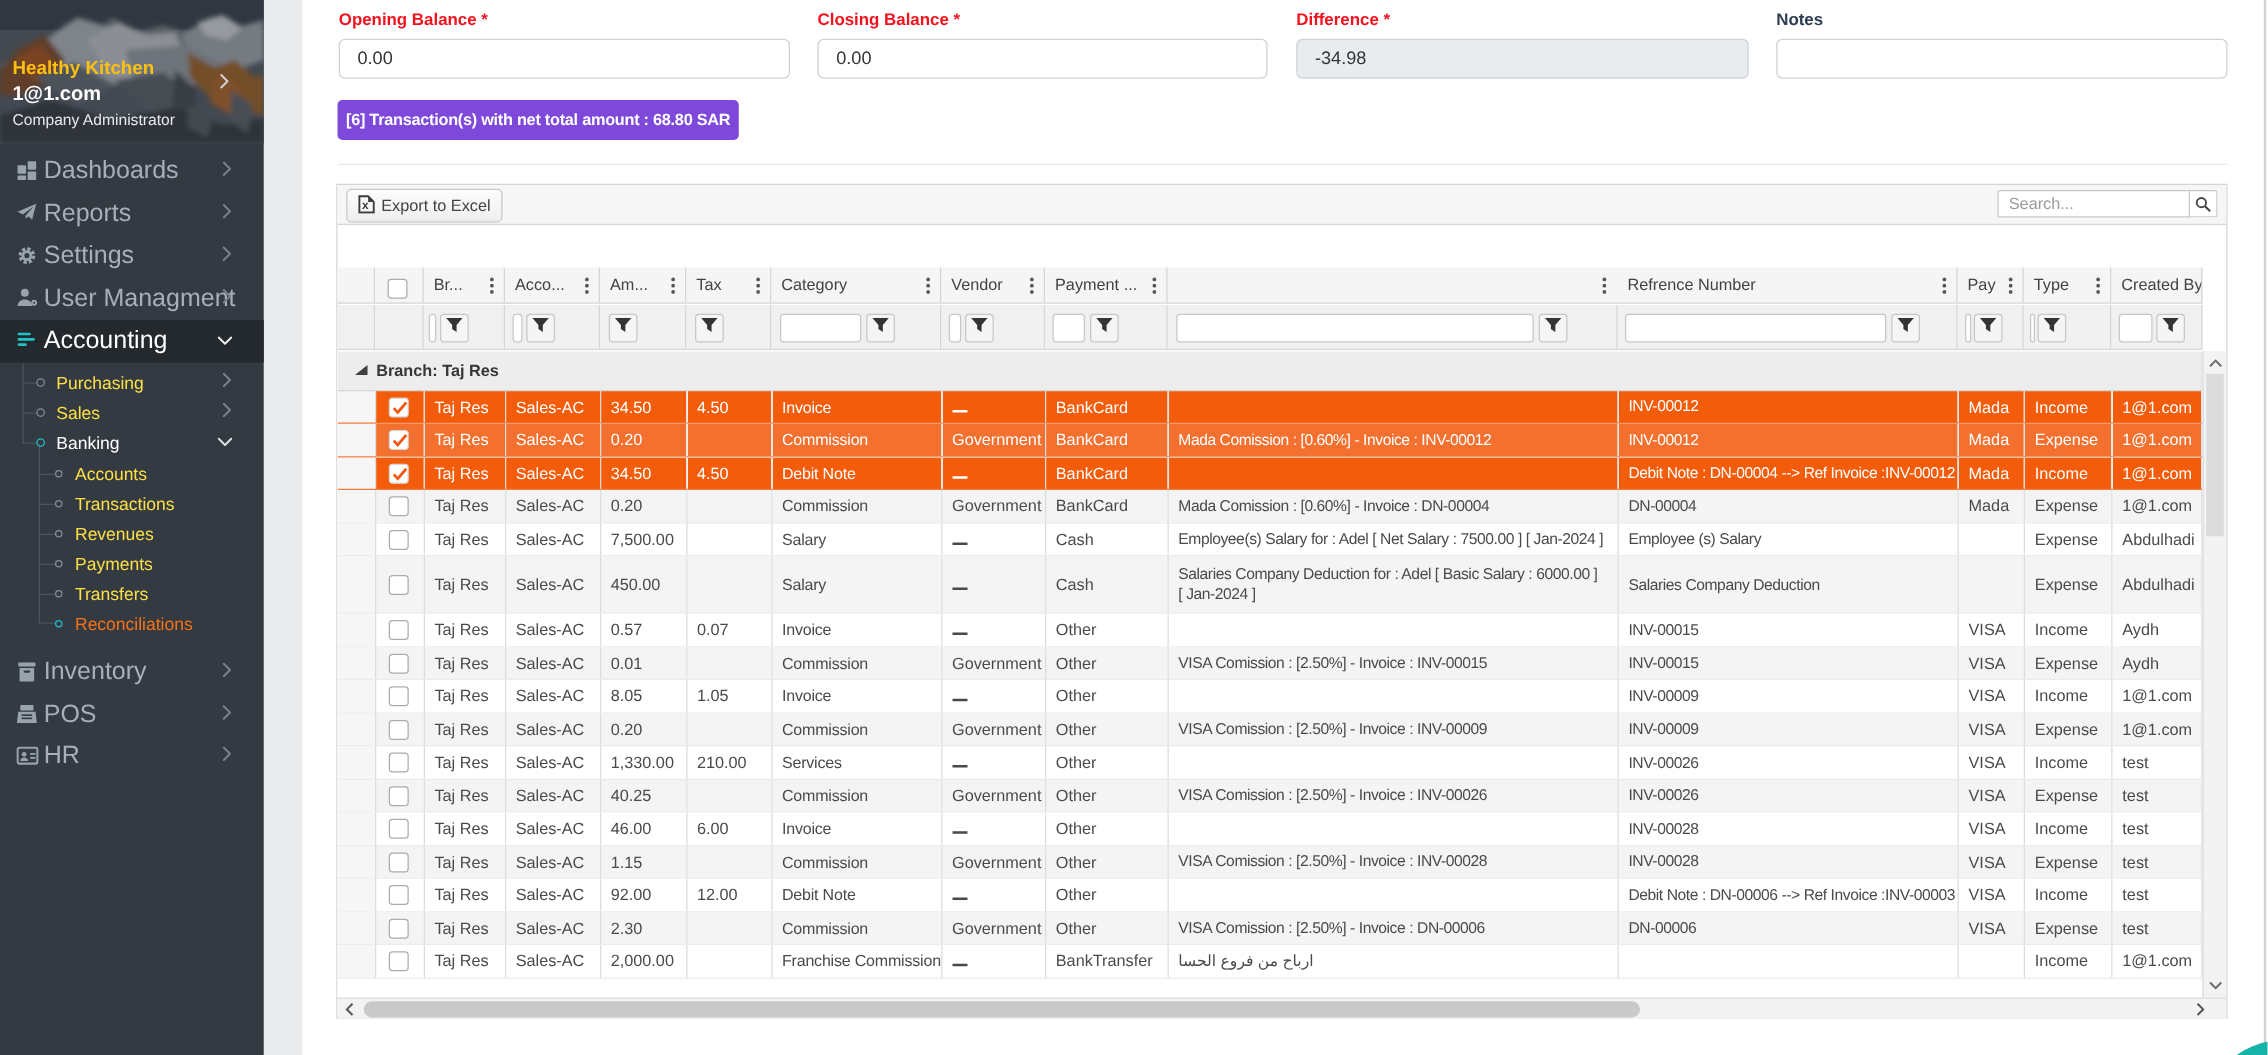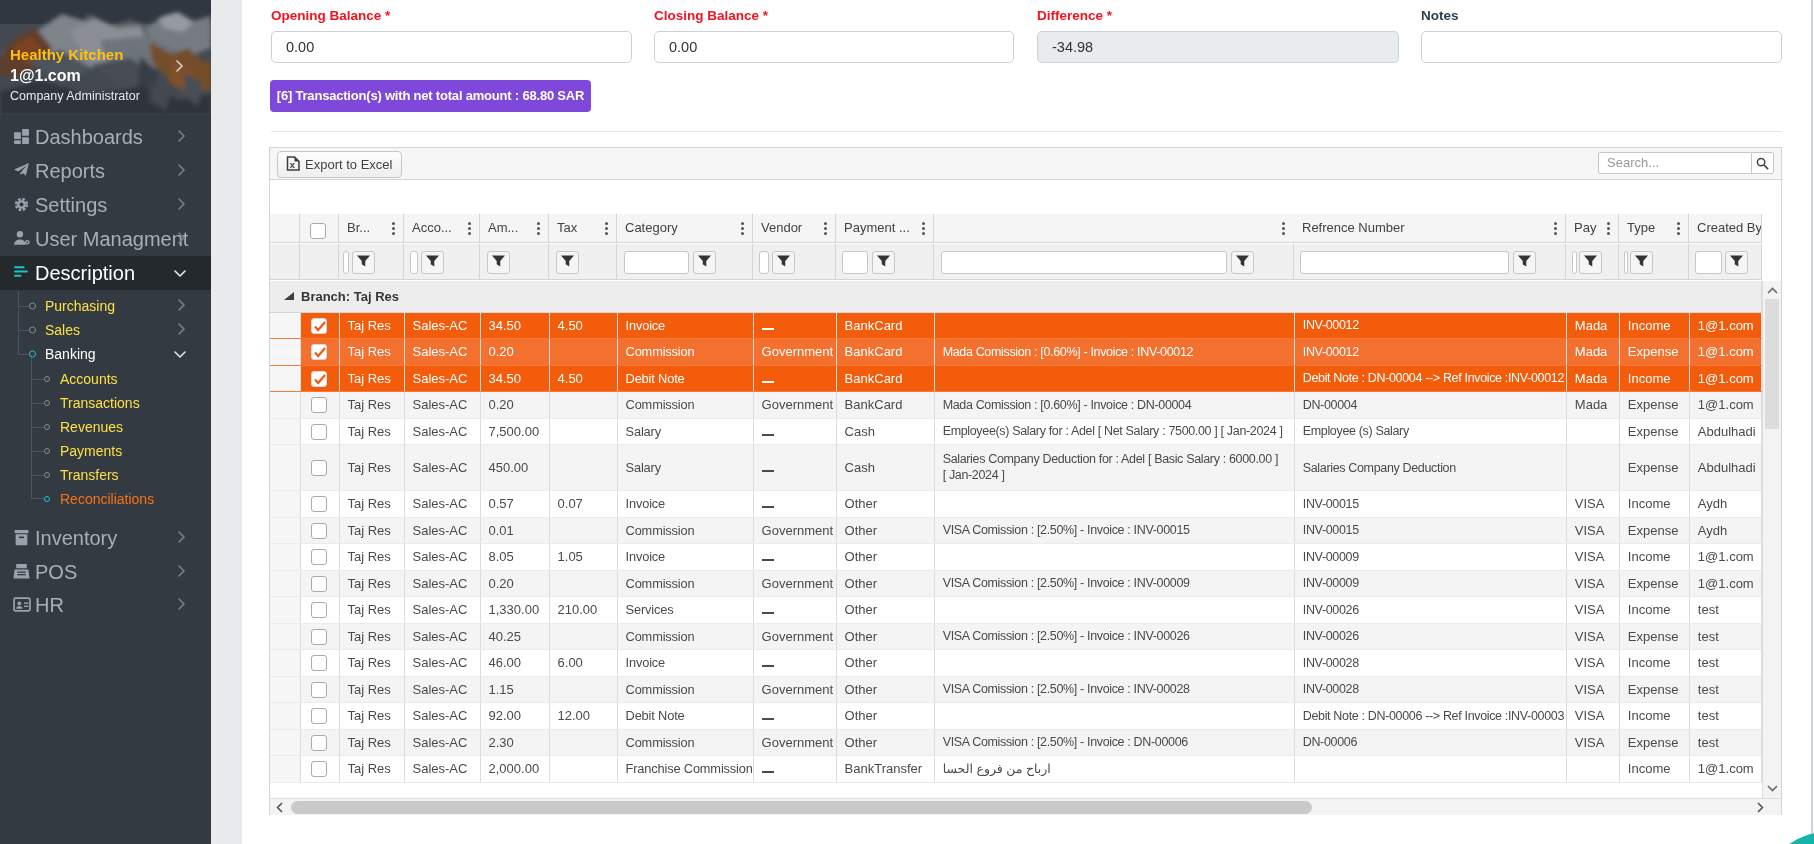--- a/index.html
+++ b/index.html
@@ -166,21 +166,21 @@
         <span class="ch"><svg width="9" height="12" viewBox="0 0 8 12">
             <path d="M1.5 1l5 5-5 5" fill="none" stroke="#78828b" stroke-width="1.6" stroke-linecap="round" stroke-linejoin="round"></path>
           </svg></span>
       </div>
 <div class="mi active" style="top:256px">
         <span class="ic"><svg width="17" height="17" viewBox="0 0 16 16">
             <rect x="1" y="2" width="10" height="2" rx="1" fill="#1fc2c8"></rect>
             <rect x="1" y="6" width="13" height="2" rx="1" fill="#1fc2c8"></rect>
             <rect x="1" y="10" width="7" height="2" rx="1" fill="#1fc2c8"></rect>
           </svg></span>
-        <span class="tx">Description</span>
+        <span class="tx">Accounting</span>
         <span class="ch"><svg width="12" height="9" viewBox="0 0 12 8">
             <path d="M1 1.5l5 5 5-5" fill="none" stroke="#e8ebee" stroke-width="1.6" stroke-linecap="round" stroke-linejoin="round"></path>
           </svg></span>
       </div>
 <div class="tline" style="left:18px;top:291px;height:64px"></div>
 <div class="tline" style="left:31px;top:355px;height:143px"></div>
 <div class="tstub" style="left:18px;top:306px;width:11px"></div>
 <div class="tstub" style="left:18px;top:330px;width:11px"></div>
 <div class="tstub" style="left:18px;top:354px;width:11px"></div>
 <div class="tstub" style="left:31px;top:379px;width:13px"></div>

